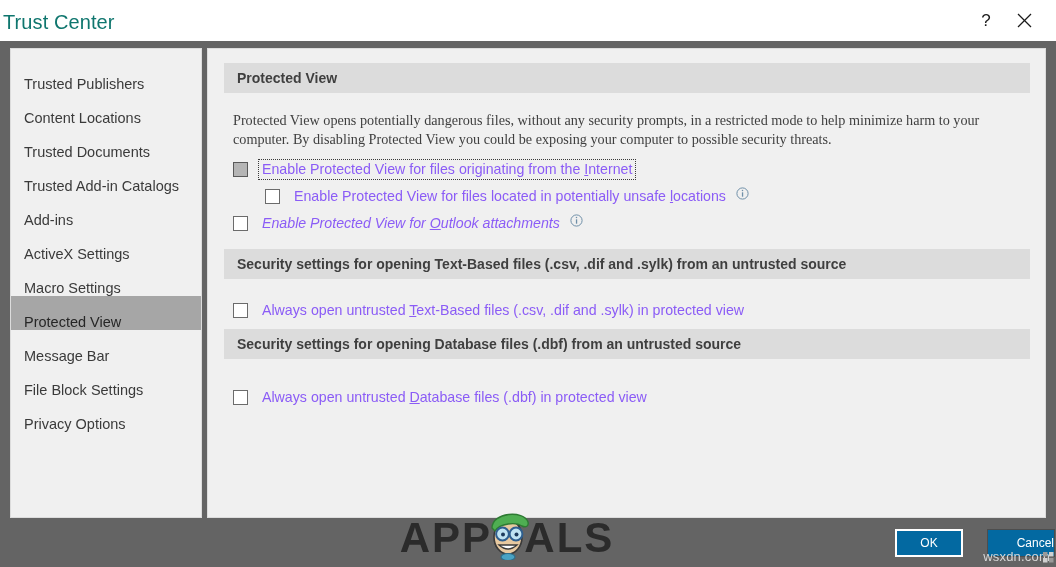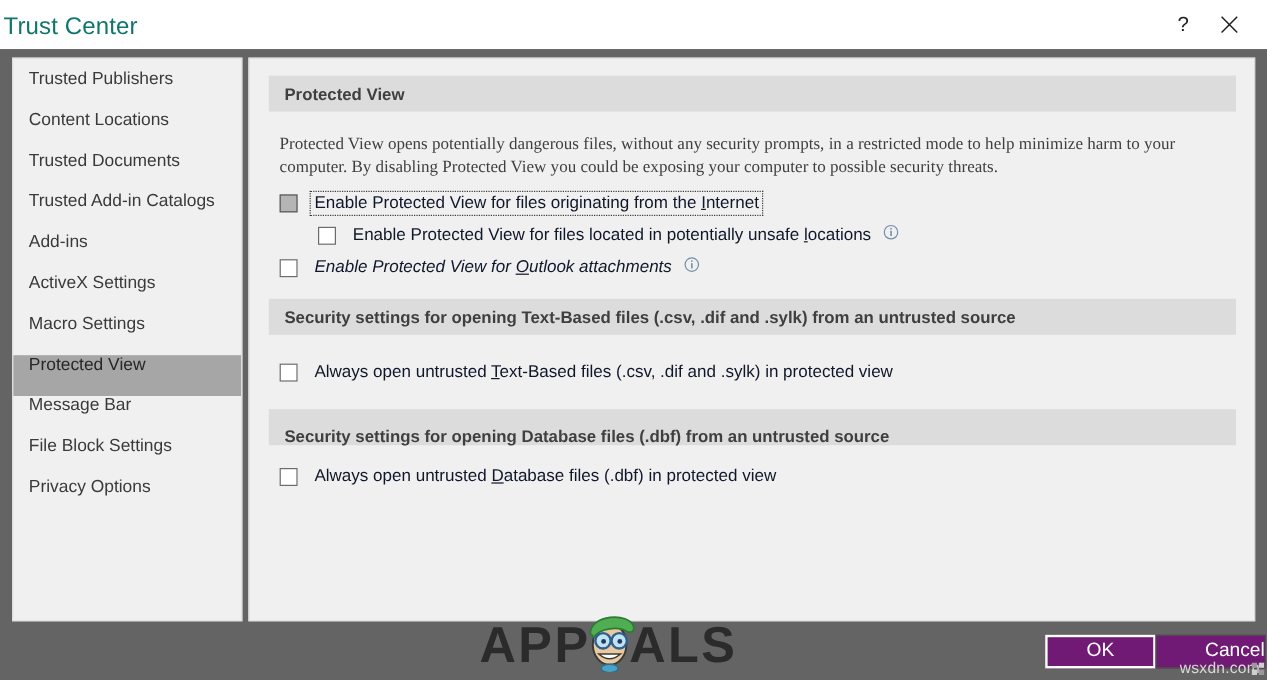--- a/index.html
+++ b/index.html
@@ -59,21 +59,21 @@
     position: absolute;
     left: 10px; top: 7px;
     width: 192px; height: 470px;
     background: #f0f0f0;
     border: 1px solid #dcdcdc;
     overflow: hidden;
   }
   .side-item {
     height: 34px;
     display: flex;
-    align-items: flex-start;
+    align-items: flex-end;
     padding-left: 13px;
     font-size: 14.5px;
     color: #3a3a3a;
     white-space: nowrap;
     cursor: default;
   }
   .side-item.selected {
     background: #a6a6a6;
     color: #262626;
   }
@@ -112,21 +112,21 @@
     line-height: 19px;
   }
 
   .cb-row {
     position: absolute;
     left: 25px;
     height: 20px;
     display: flex;
     align-items: center;
     font-size: 14.2px;
-    color: #0f172a;
+    color: #8b5cf6;
     white-space: nowrap;
     cursor: default;
   }
   .cb-box {
     width: 15px; height: 15px;
     border: 1px solid #6b6b6b;
     background: #ffffff;
     flex: 0 0 auto;
     margin-right: 11px;
   }
@@ -157,24 +157,24 @@
   #footer {
     position: absolute;
     left: 0; top: 518px;
     width: 1056px; height: 49px;
     background: #646464;
   }
   .dlg-btn {
     position: absolute;
     top: 11px;
     height: 28px;
-    width: 92px;
-    background: #701a75;
+    width: 68px;
+    background: #0369a1;
     color: #ffffff;
-    font-size: 16px;
+    font-size: 12px;
     font-family: "Liberation Sans", sans-serif;
     border: 1px solid #4d4d4d;
     display: flex; align-items: center; justify-content: center;
     cursor: default;
   }
   #ok-btn     { right: 93px; border: 2px solid #ffffff; }
   #cancel-btn { right: 1px; justify-content: flex-end; }
 
   
   #appuals-mark {
@@ -311,21 +311,21 @@
 
       <div class="section-head" style="top:200px;">
         <span>Security settings for opening Text-Based files (.csv, .dif and .sylk) from an untrusted source</span>
       </div>
 
       <div class="cb-row" style="top:251px;">
         <span class="cb-box"></span>
         <span class="cb-label"><span>Always open untrusted </span><span class="acc">T</span><span>ext-Based files (.csv, .dif and .sylk) in protected view</span></span>
       </div>
 
-      <div class="section-head" style="top:292px;align-items:flex-end;">
+      <div class="section-head" style="top:280px;">
         <span>Security settings for opening Database files (.dbf) from an untrusted source</span>
       </div>
 
       <div class="cb-row" style="top:338px;">
         <span class="cb-box"></span>
         <span class="cb-label"><span>Always open untrusted </span><span class="acc">D</span><span>atabase files (.dbf) in protected view</span></span>
       </div>
 
     </div>
   </div>

